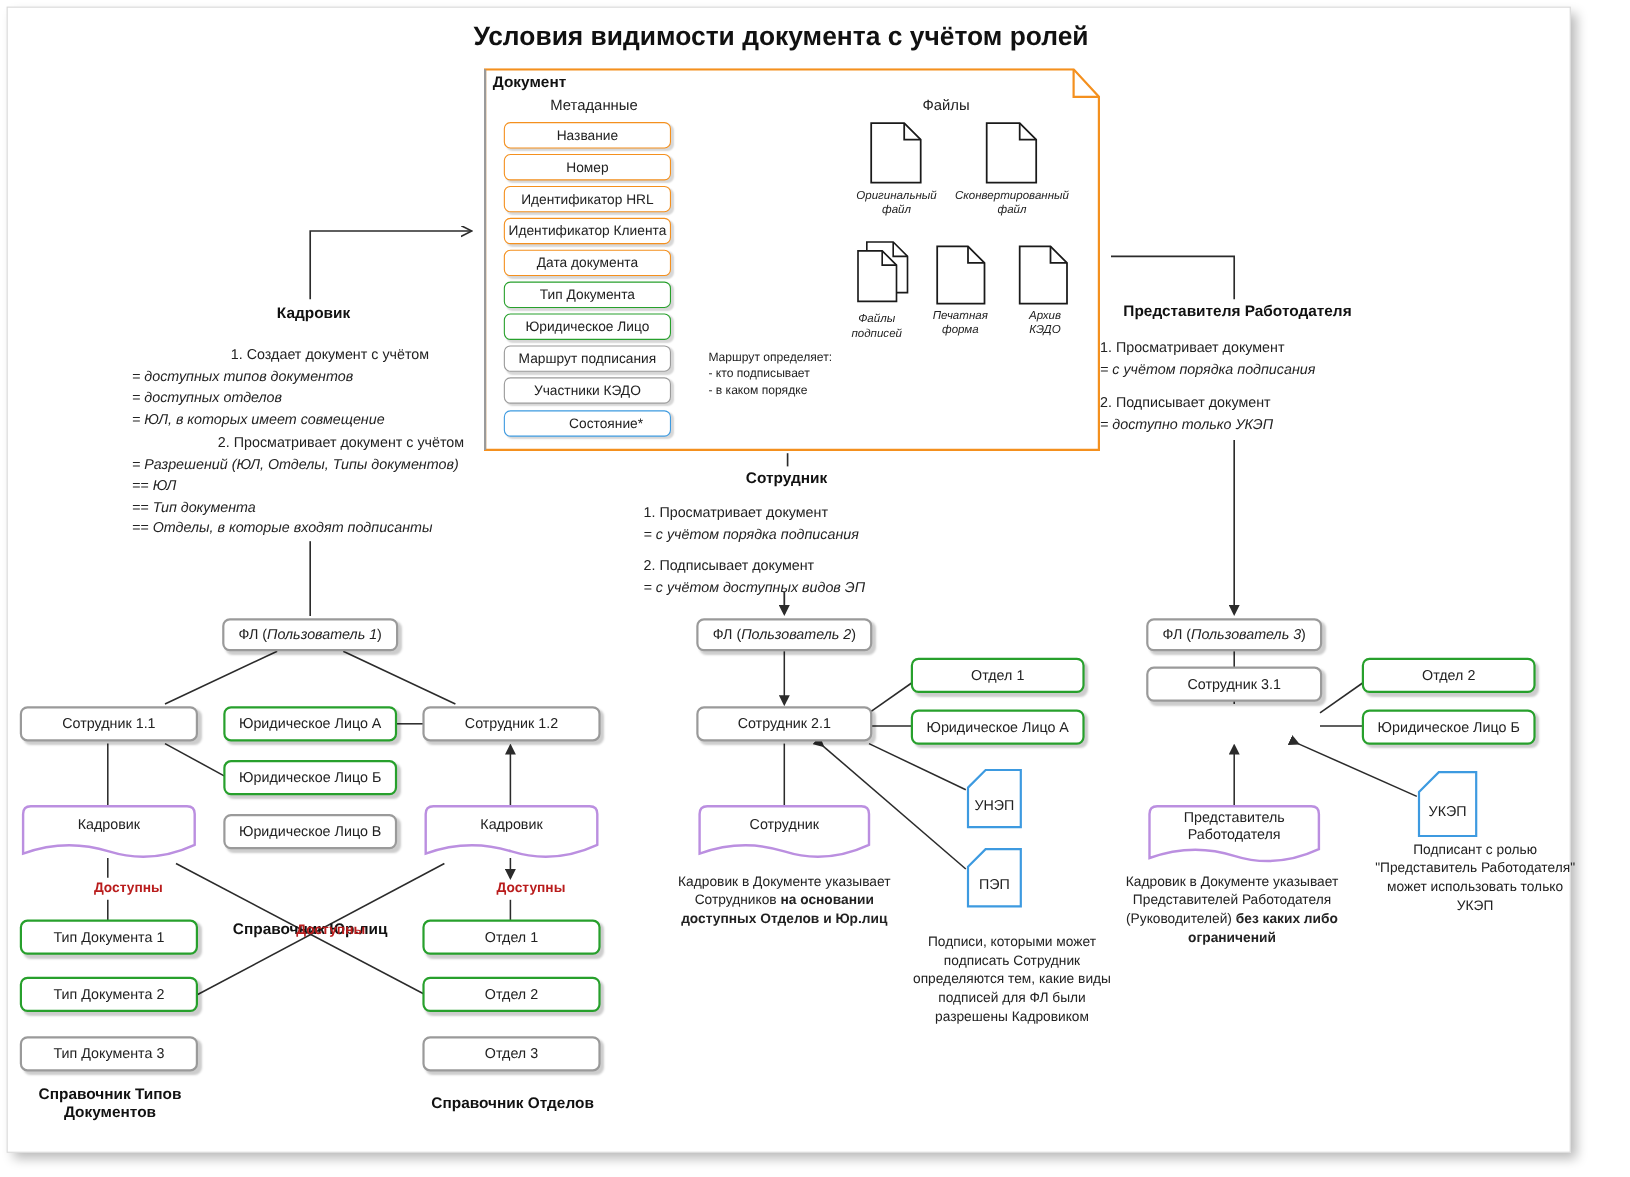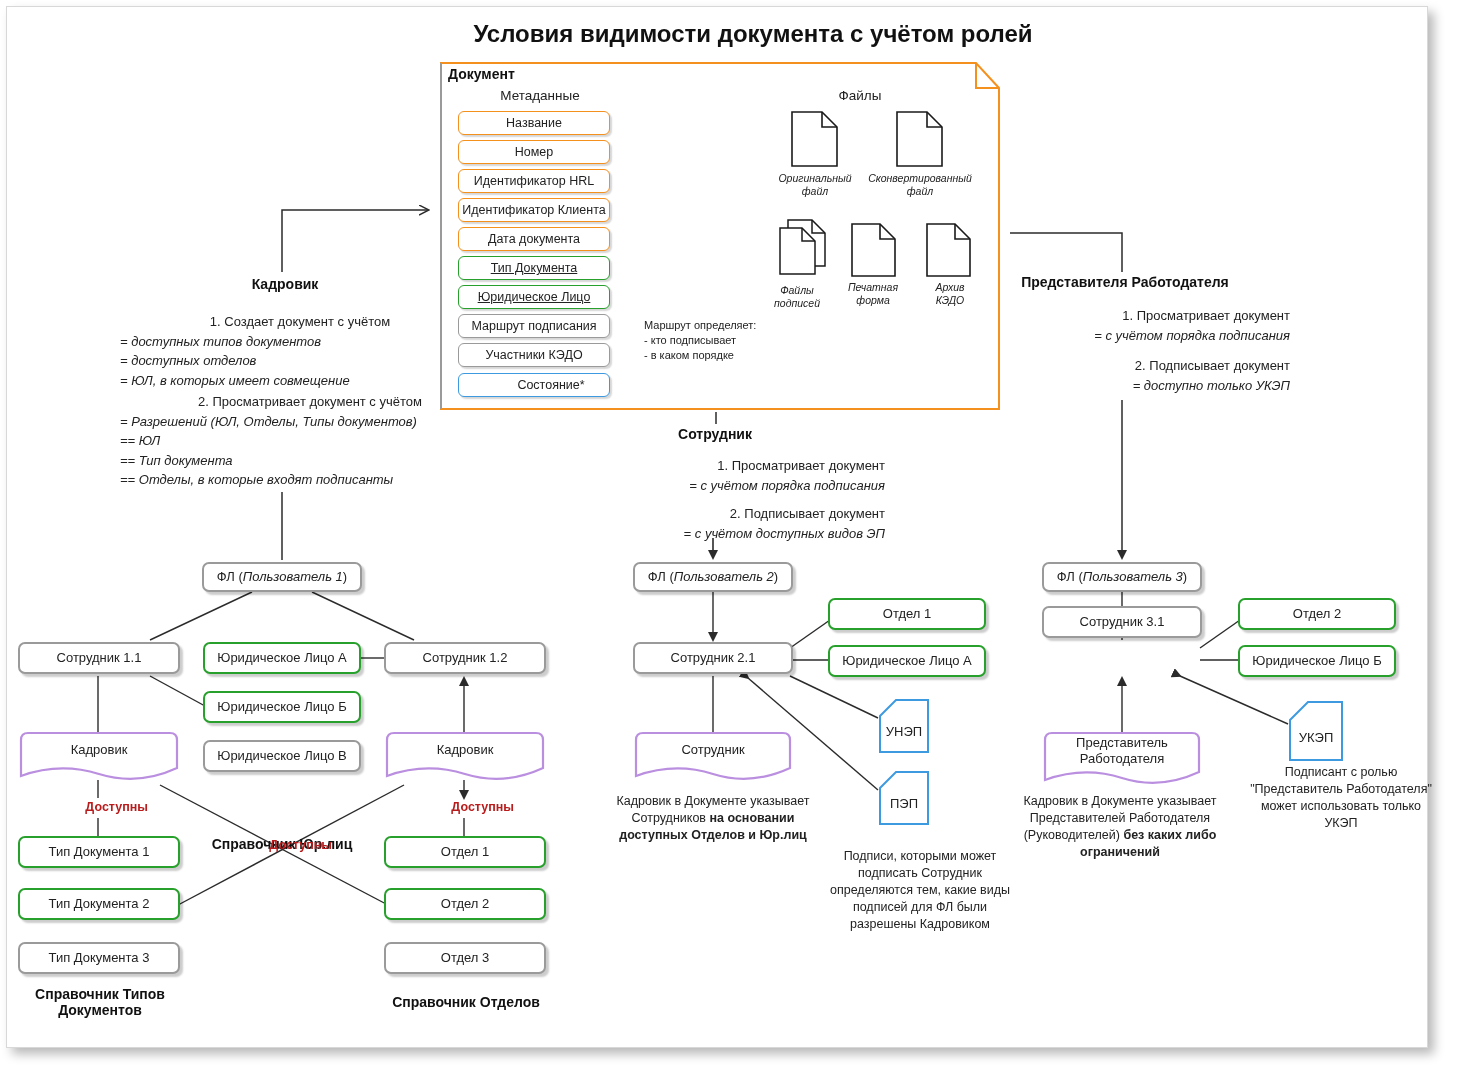--- a/index.html
+++ b/index.html
@@ -12,21 +12,21 @@
   }
   
   #sheet{
     position:absolute;left:6px;top:6px;width:1420px;height:1040px;
     background:#ffffff;
     border:1px solid #d8d8d8;
     box-shadow:6px 6px 10px rgba(0,0,0,.28);
   }
   #svgmain{position:absolute;left:0;top:0;width:1482px;height:1070px;pointer-events:none;}
 
-  .abs{position:absolute;padding-left:43px;}
+  .abs{position:absolute;}
 
   
   #title{
     left:0;top:20px;width:1420px;text-align:center;
     font-size:24px;font-weight:bold;color:#111;
   }
 
   
   .node{
     position:absolute;
@@ -44,21 +44,21 @@
 
   
   .pill{
     position:absolute;box-sizing:border-box;
     width:152px;height:24px;
     background:#fff;border:1.6px solid #f4901e;border-radius:6px;
     display:flex;align-items:center;justify-content:center;
     font-size:12.5px;color:#222;
     box-shadow:2px 2px 1.5px rgba(0,0,0,.16);
   }
-  .pill.green{border-color:#27a02c;text-decoration:underline;}
+  .pill.green{border-color:#27a02c;}
   .pill.grey{border-color:#9a9a9a;}
   .pill.blue{border-color:#3d9ae0;padding-left:34px;}
 
   
   .wavebox{
     position:absolute;
     display:flex;align-items:center;justify-content:center;
     text-align:center;font-size:13px;color:#222;line-height:1.2;
   }
   .wavebox svg{position:absolute;left:0;top:0;}
@@ -75,21 +75,21 @@
 
   
   .fileicon{position:absolute;}
   .filelabel{
     position:absolute;text-align:center;font-size:10.5px;
     font-style:italic;color:#222;line-height:1.25;
   }
 
   
   .txt{position:absolute;font-size:13px;color:#222;line-height:1.5;}
-  .txt.center{text-align:right;padding-left:40px;}
+  .txt.center{text-align:left;}
   .hdr{position:absolute;font-size:14px;font-weight:bold;color:#111;text-align:center;}
   .small{font-size:11px;line-height:1.35;}
   .cap{position:absolute;font-size:12.5px;color:#222;text-align:center;line-height:1.35;}
   .lbl{position:absolute;font-size:12.5px;color:#b91c1c;text-align:right;font-weight:bold;}
 
   
   #docbox{position:absolute;left:440px;top:62px;width:560px;height:348px;}
   #docbox .inner{position:absolute;left:0;top:0;width:560px;height:348px;}
   #doclabel{position:absolute;left:448px;top:66px;font-size:14px;font-weight:bold;color:#111;}
   .sectionhdr{position:absolute;font-size:13.5px;color:#222;text-align:center;}

